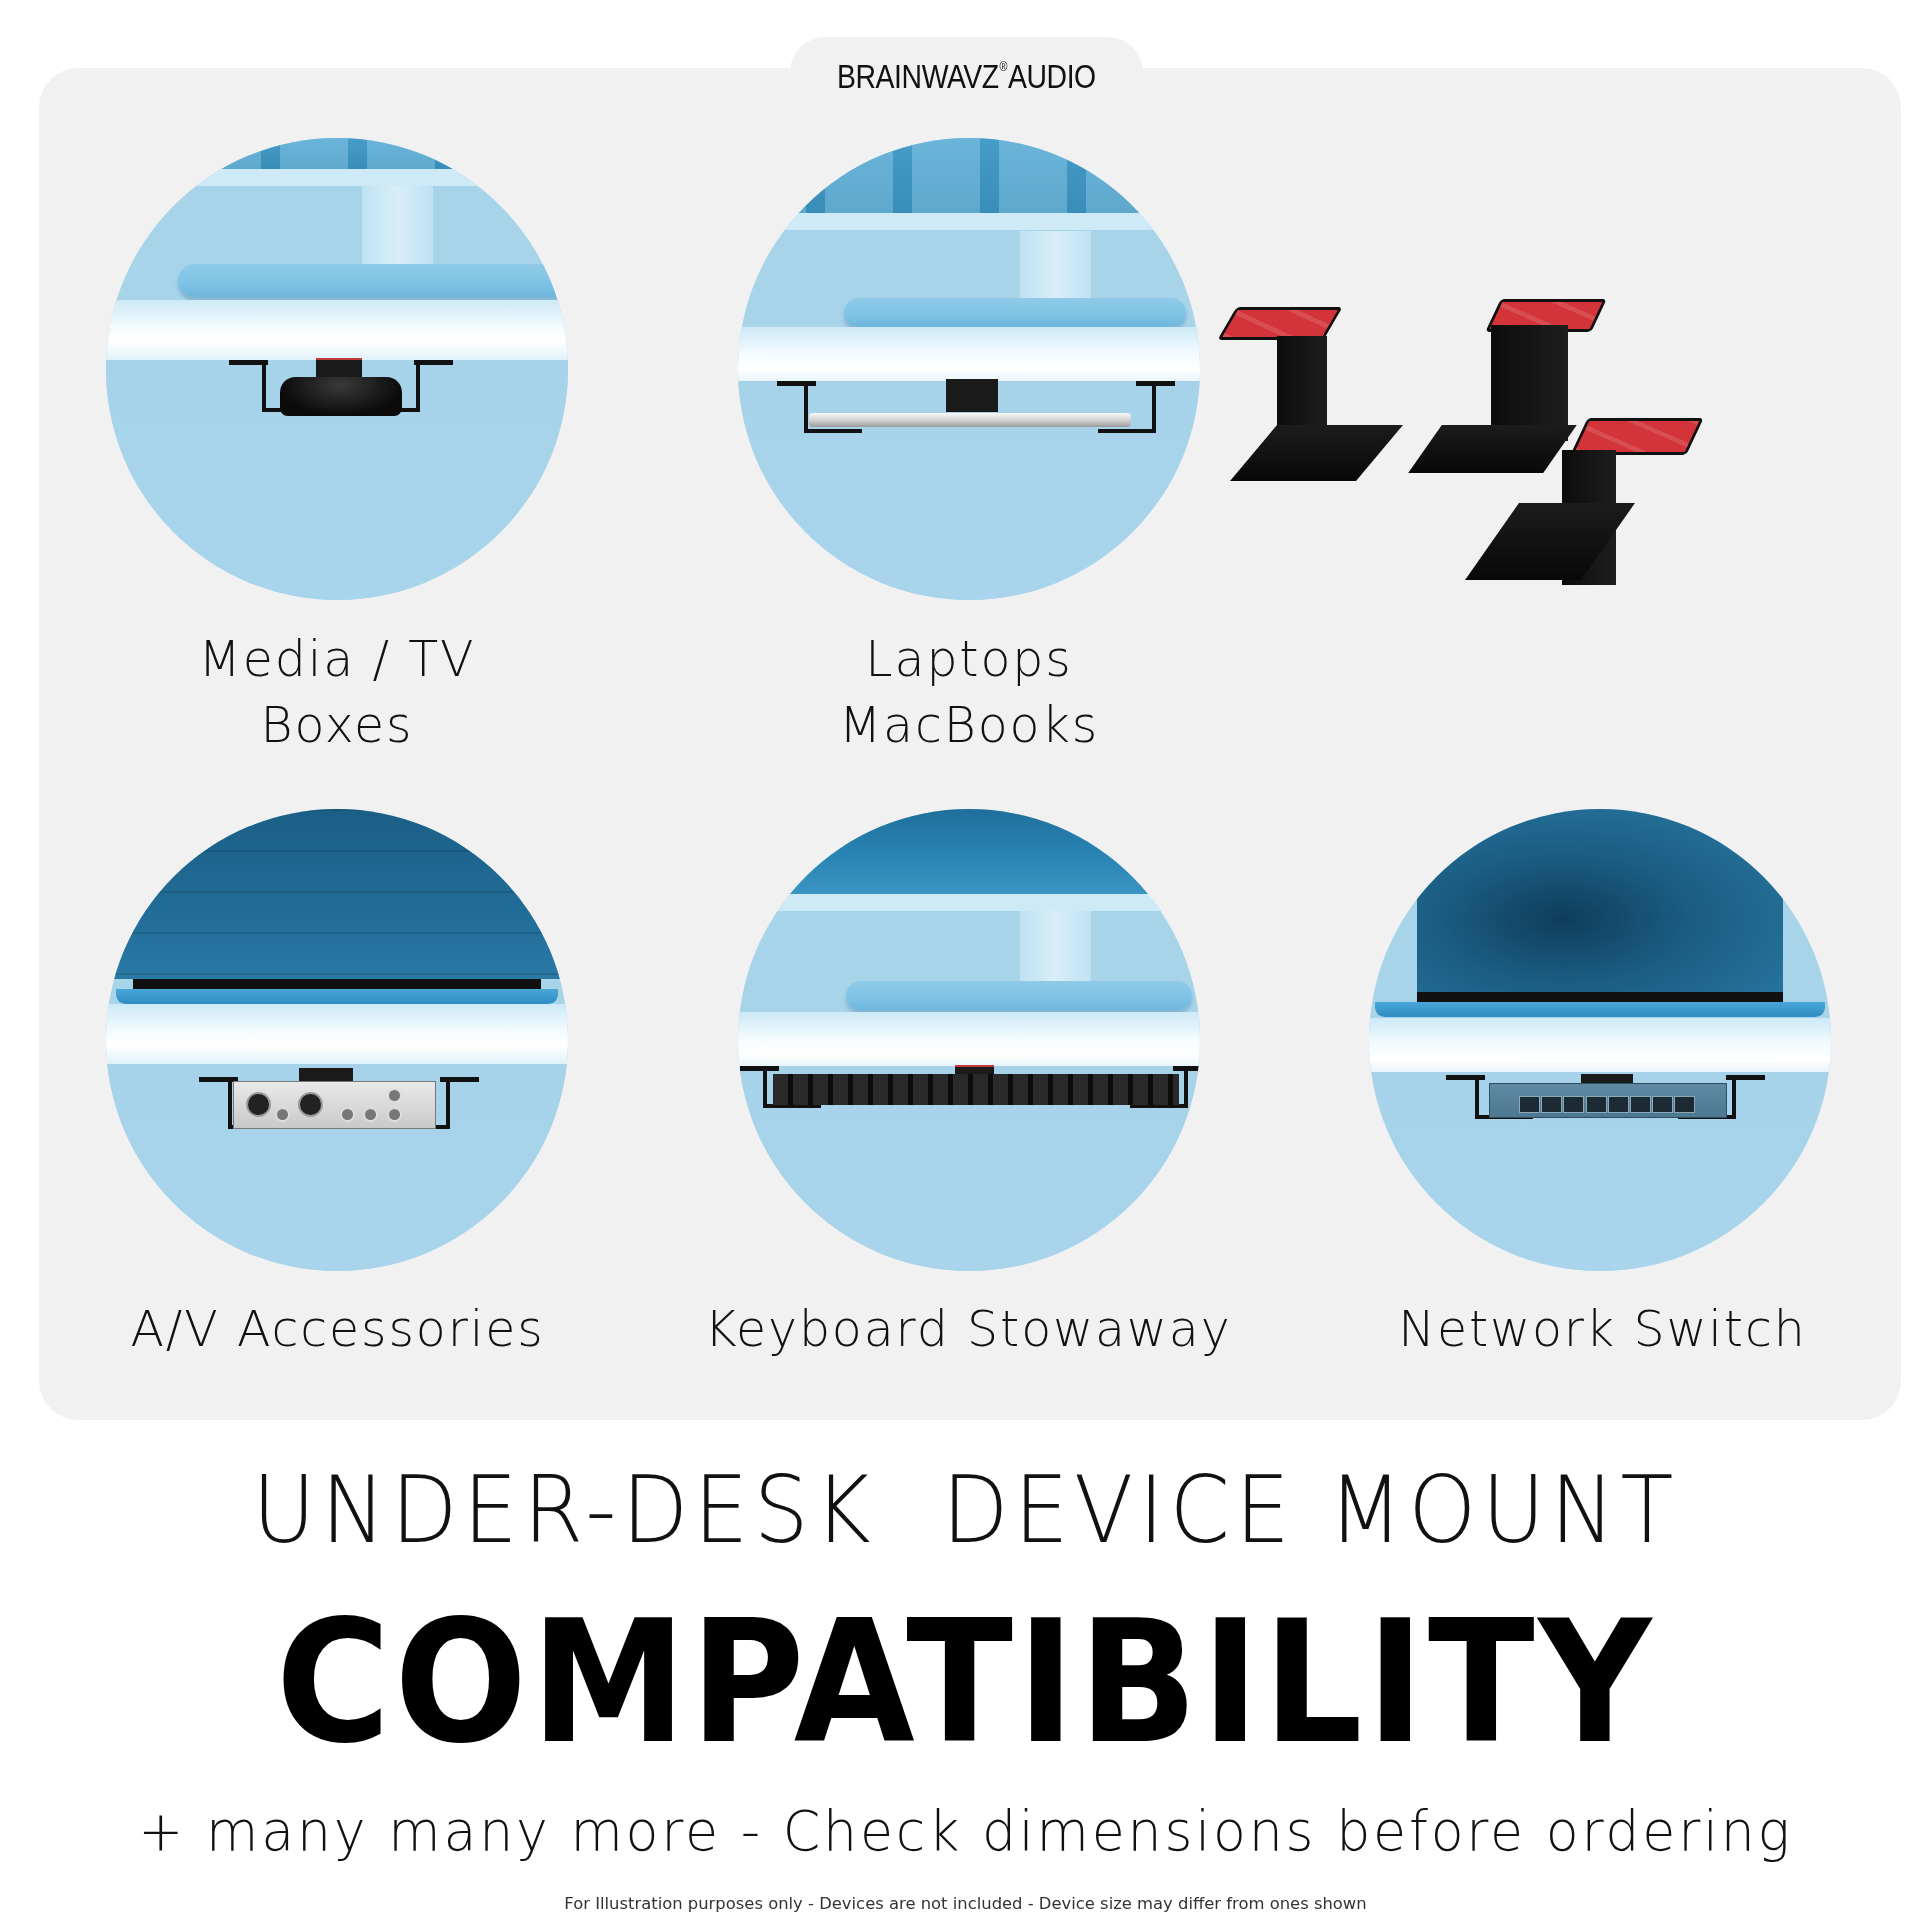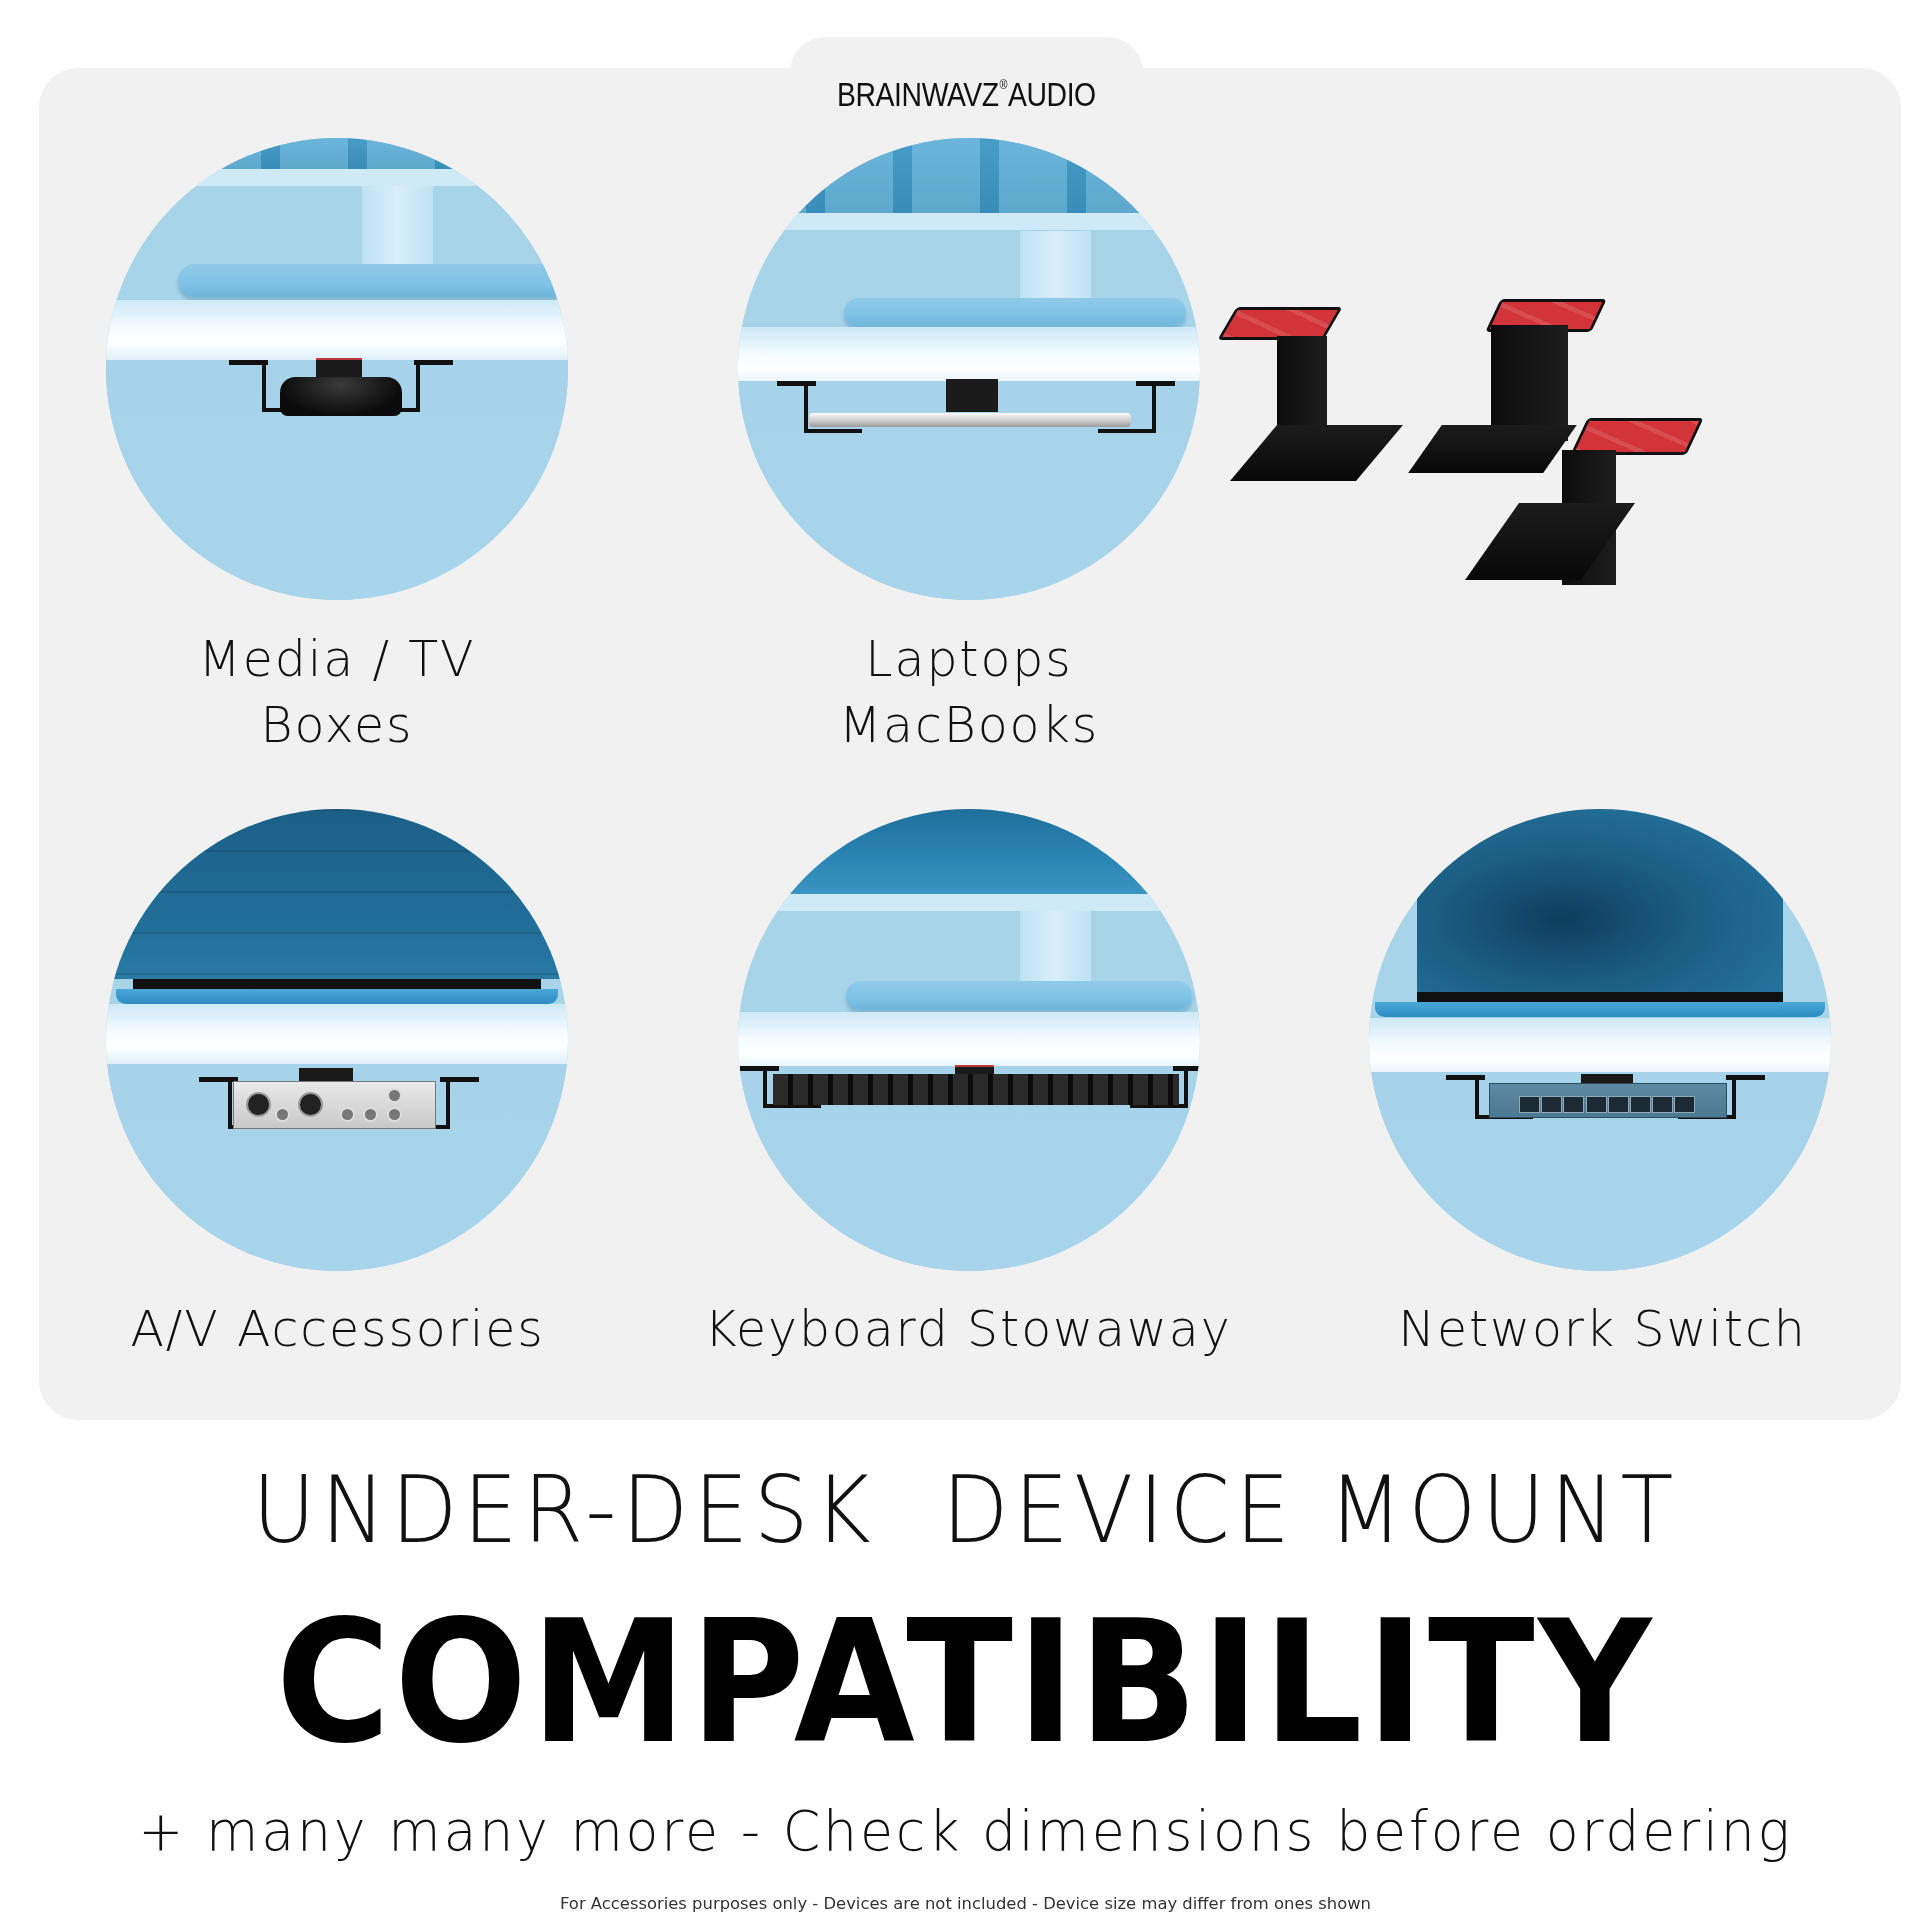--- a/index.html
+++ b/index.html
@@ -7,21 +7,21 @@
     body { position: relative; font-family: "DejaVu Sans", sans-serif; color: #111; }
 
     
     .card {
       position: absolute; left: 39px; top: 68px; width: 1862px; height: 1352px;
       background: #f1f1f1; border-radius: 39px;
     }
     .brand-tab {
       position: absolute; left: 790px; top: 37px; width: 353px; height: 77px;
       background: #f1f1f1; border-radius: 35px 35px 0 0;
-      display: flex; align-items: flex-end; justify-content: center;
+      display: flex; align-items: center; justify-content: center;
     }
     .brand {
       font-family: "Liberation Sans", sans-serif; font-weight: 500; font-size: 33px;
       letter-spacing: -0.5px; color: #111; transform: scaleX(0.86); white-space: nowrap;
       margin-top: 3.9px;
     }
     .brand sup { font-size: 12.6px; vertical-align: 17.4px; margin: 0 1px; }
 
     
     .circle {
@@ -263,14 +263,14 @@
     <div class="port" style="left:140px;"></div>
     <div class="port" style="left:162px;"></div>
     <div class="port" style="left:184px;"></div>
   </div>
 </div>
 <div class="label lbl5">Network Switch</div>
 
 <div class="headline">UNDER-DESK  DEVICE MOUNT</div>
 <div class="bigtitle">COMPATIBILITY</div>
 <div class="subtitle">+ many many more - Check dimensions before ordering</div>
-<div class="disclaimer">For Accessories purposes only - Devices are not included - Device size may differ from ones shown</div>
+<div class="disclaimer">For Illustration purposes only - Devices are not included - Device size may differ from ones shown</div>
 
 
 </body></html>

